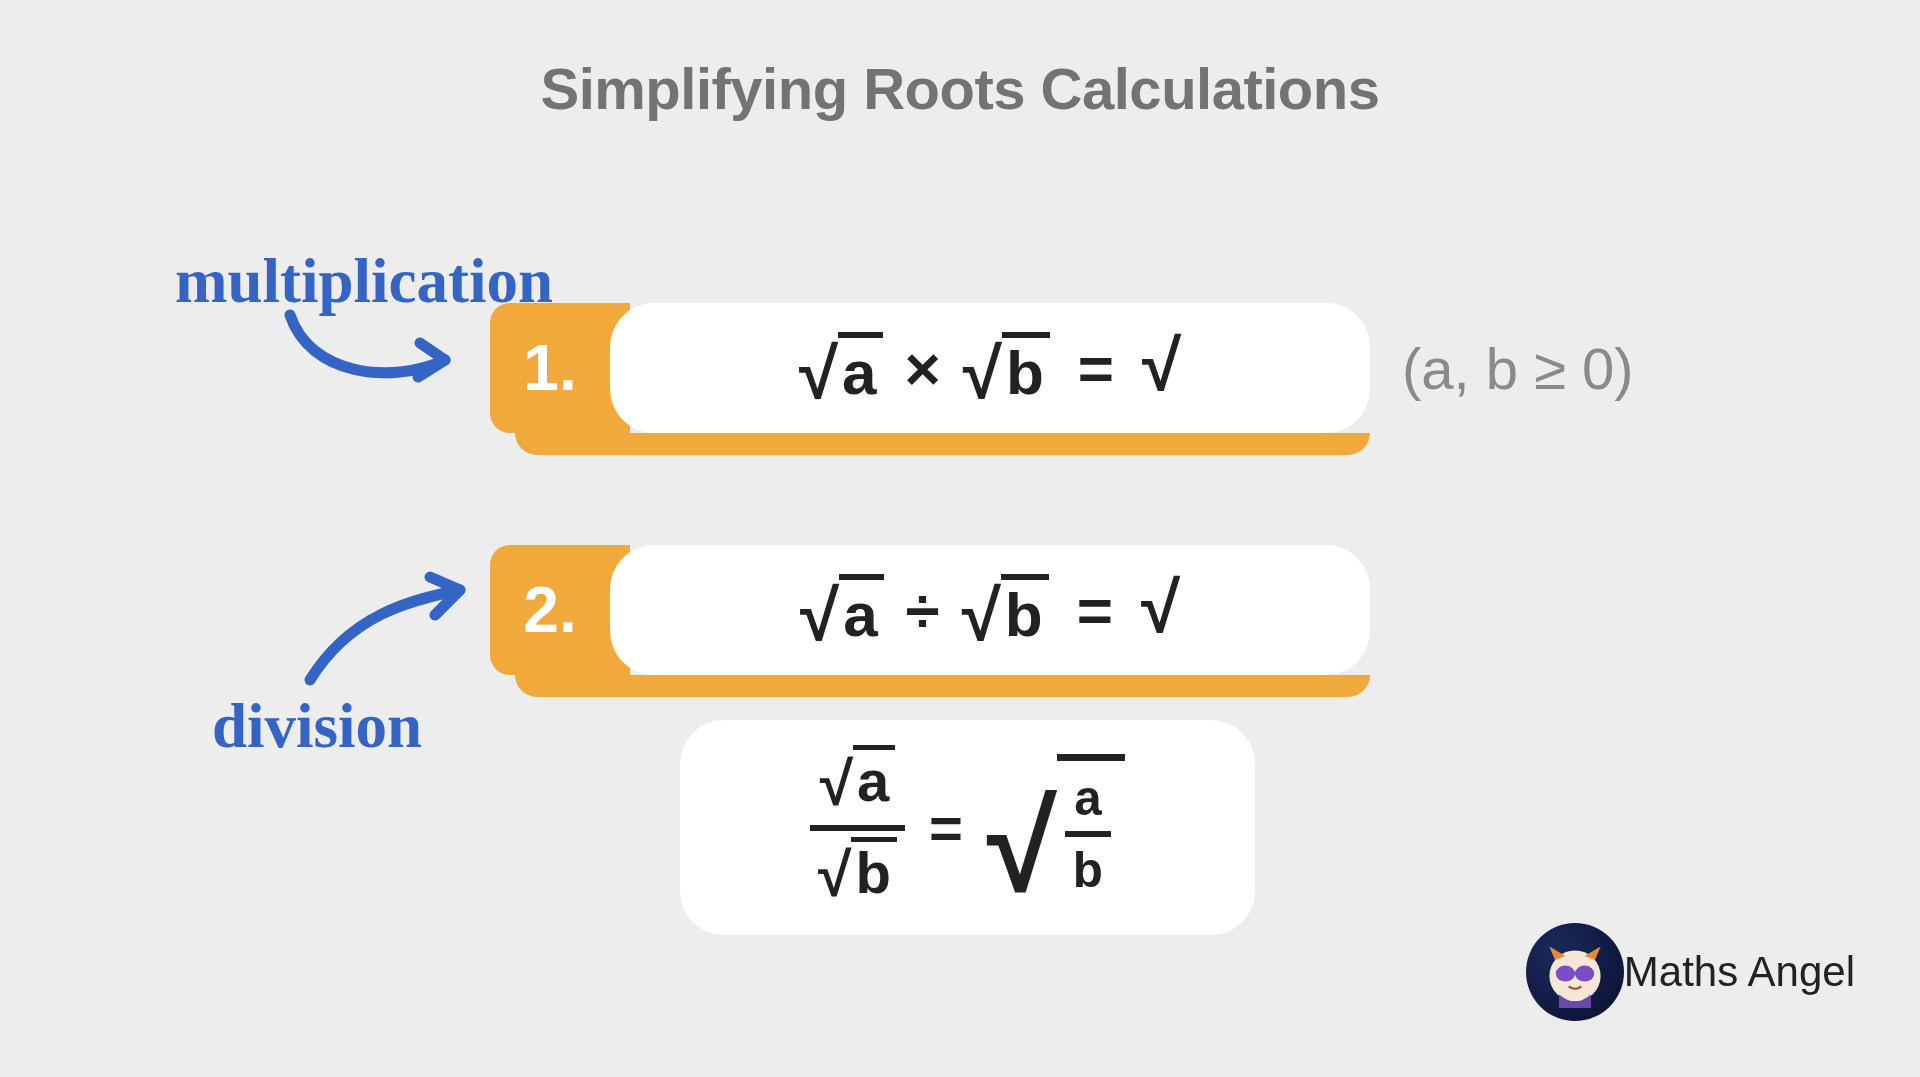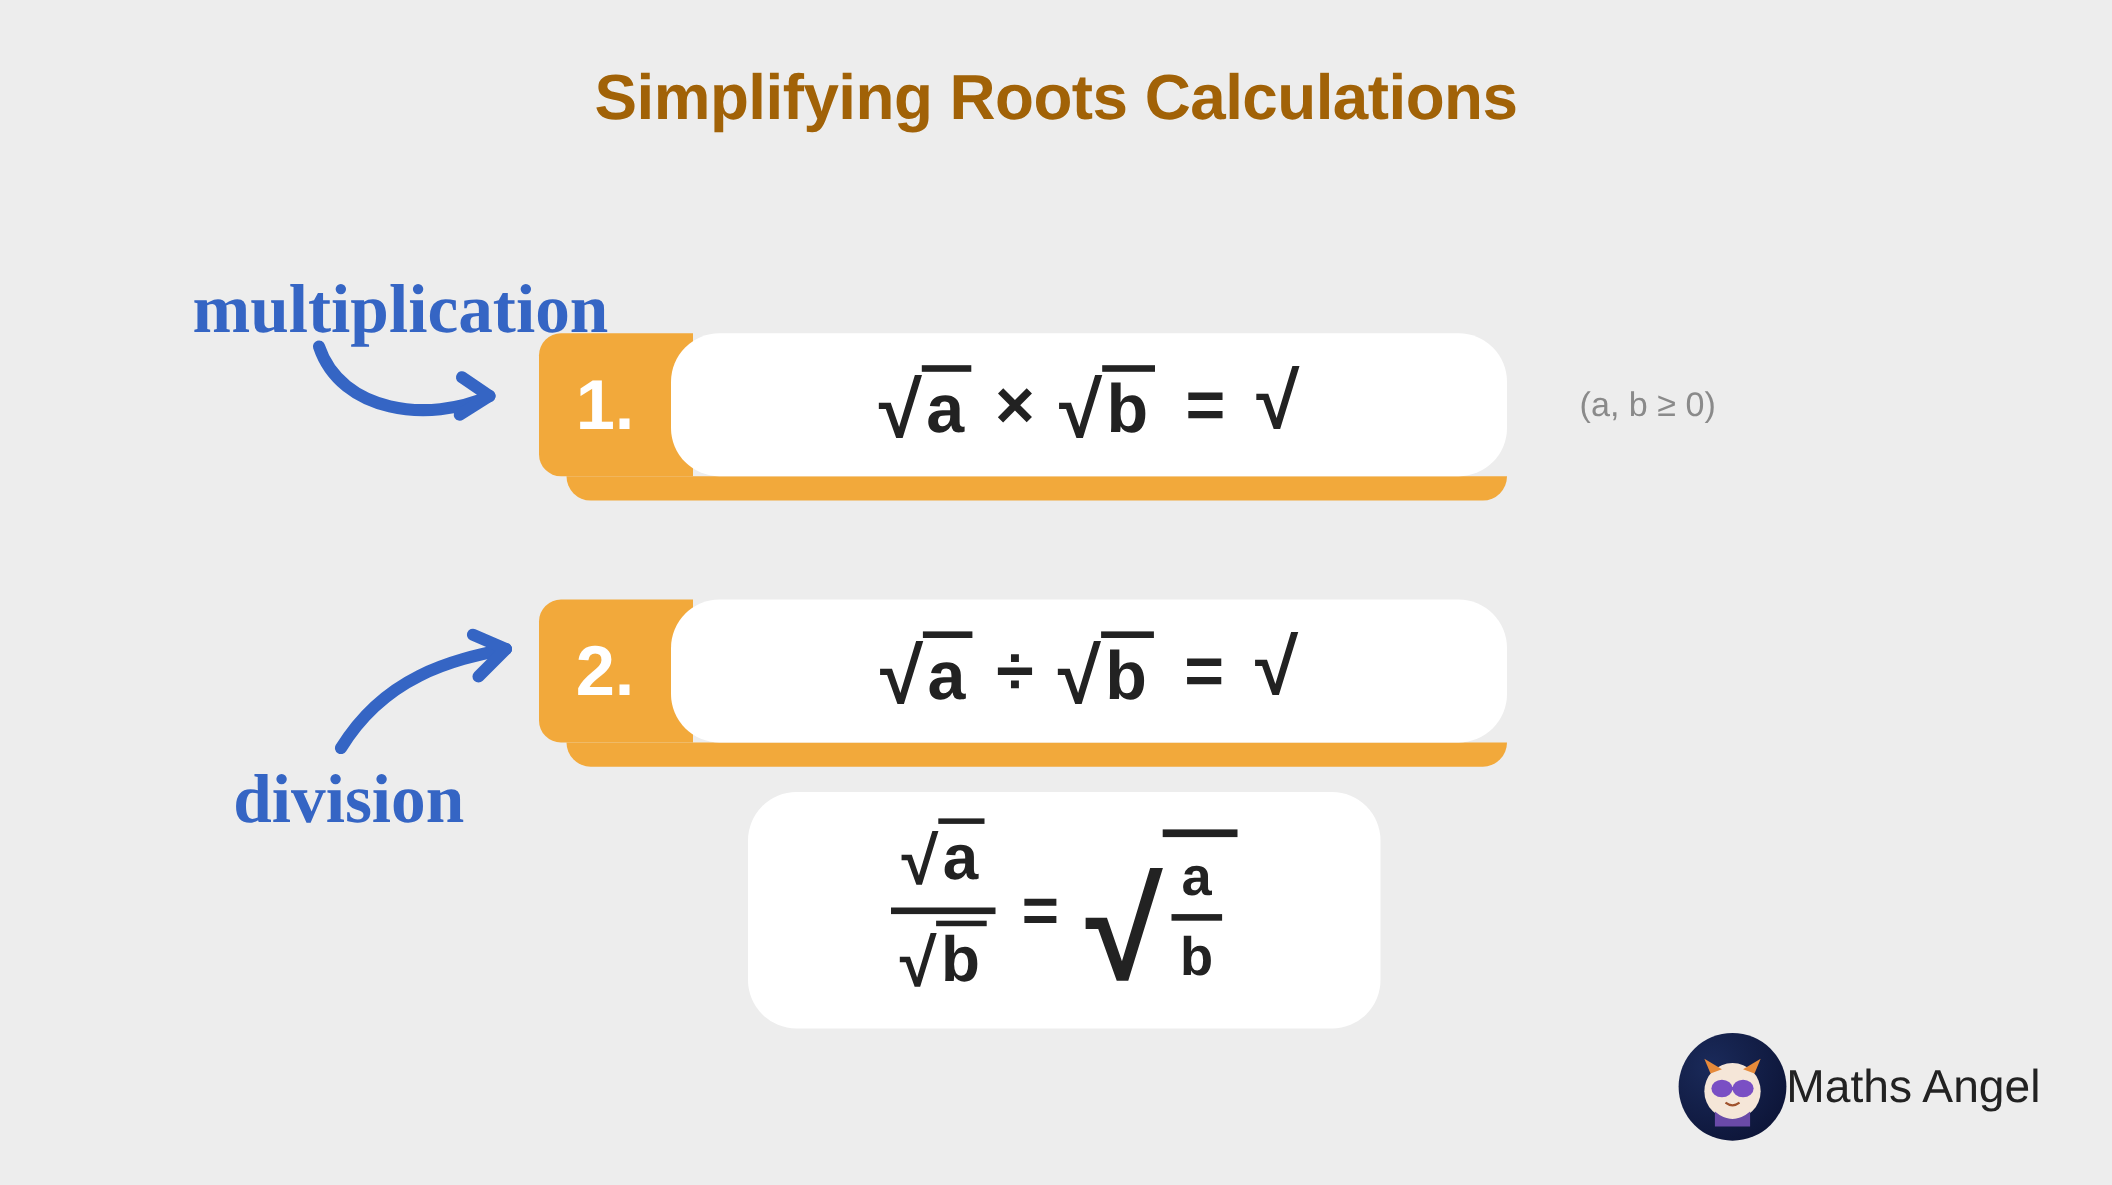--- a/index.html
+++ b/index.html
@@ -13,21 +13,21 @@
   }
 
   .title {
     position: absolute;
     top: 55px;
     left: 0;
     width: 100%;
     text-align: center;
     font-size: 58px;
     font-weight: 900;
-    color: #a16207;
+    color: #737373;
     letter-spacing: -0.5px;
   }
 
   
   .rule {
     position: absolute;
     display: flex;
     align-items: center;
   }
   .rule-1 { top: 303px; left: 490px; }
@@ -69,23 +69,23 @@
     justify-content: center;
     font-size: 62px;
     font-weight: 600;
     color: #222;
     z-index: 2;
     position: relative;
   }
 
   .condition {
     color: #8a8a8a;
-    font-size: 31px;
+    font-size: 58px;
     font-weight: 400;
-    margin-left: 66px;
+    margin-left: 32px;
     text-align: right;
   }
 
   
   .sqrt {
     display: inline-flex;
     align-items: flex-end;
     margin: 0 4px;
   }
   .surd {
@@ -164,21 +164,21 @@
     padding: 10px 14px 4px 8px;
     display: flex;
     align-items: center;
   }
   .frac-small { font-size: 0.85em; }
 
   
   .brand {
     position: absolute;
     right: 65px;
-    bottom: 40px;
+    bottom: 56px;
     display: flex;
     align-items: center;
   }
   .brand-logo {
     width: 98px;
     height: 98px;
     border-radius: 50%;
     background: radial-gradient(circle at 30% 30%, #1a2a5a 0%, #0a1030 100%);
     display: flex;
     align-items: center;

